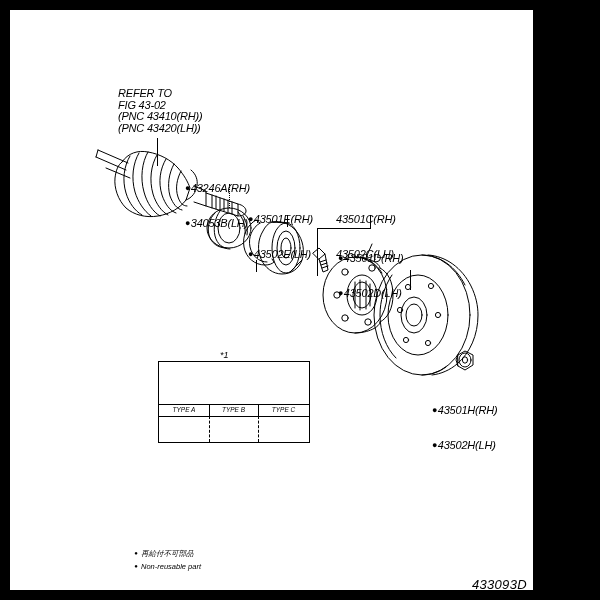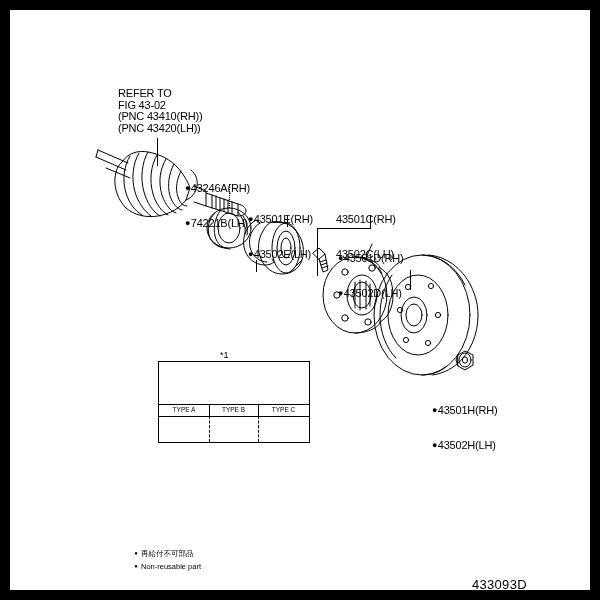--- a/index.html
+++ b/index.html
@@ -3,22 +3,23 @@
 <meta charset="utf-8">
 <style>
   html,body{margin:0;padding:0;}
   body{
     width:600px;height:600px;overflow:hidden;
     background:#000;
     font-family:"Liberation Sans",sans-serif;
   }
   #sheet{
     position:absolute;left:10px;top:10px;
-    width:580px;height:580px;
+    width:523px;height:580px;
     background:#ffffff;
+    font-style:italic;
   }
   .lbl{
     position:absolute;
     font-family:"Liberation Sans",sans-serif;
     font-size:11px;
     color:#000;
     white-space:pre;
     line-height:11.5px;
     letter-spacing:-0.2px;
   }
@@ -239,21 +240,21 @@
 
   <div class="refer" style="left:108px;top:78px;">REFER TO
 FIG 43-02
 (PNC 43410(RH))
 (PNC 43420(LH))</div>
 
   <div class="leader vline" style="left:147px;top:128px;height:28px;"></div>
 
   <div class="lbl" style="left:175px;top:150px;">
     <span class="row b">43246A(RH)</span>
-    <span class="row b">74221B(LH)</span>
+    <span class="row b">34053B(LH)</span>
   </div>
   <div class="dotline" style="left:219px;top:174px;height:24px;"></div>
 
   <div class="lbl" style="left:238px;top:181px;">
     <span class="row b">43501E(RH)</span>
     <span class="row b">43502E(LH)</span>
   </div>
   <div class="leader vline" style="left:277px;top:205px;height:12px;"></div>
 
   <div class="lbl" style="left:326px;top:181px;">

